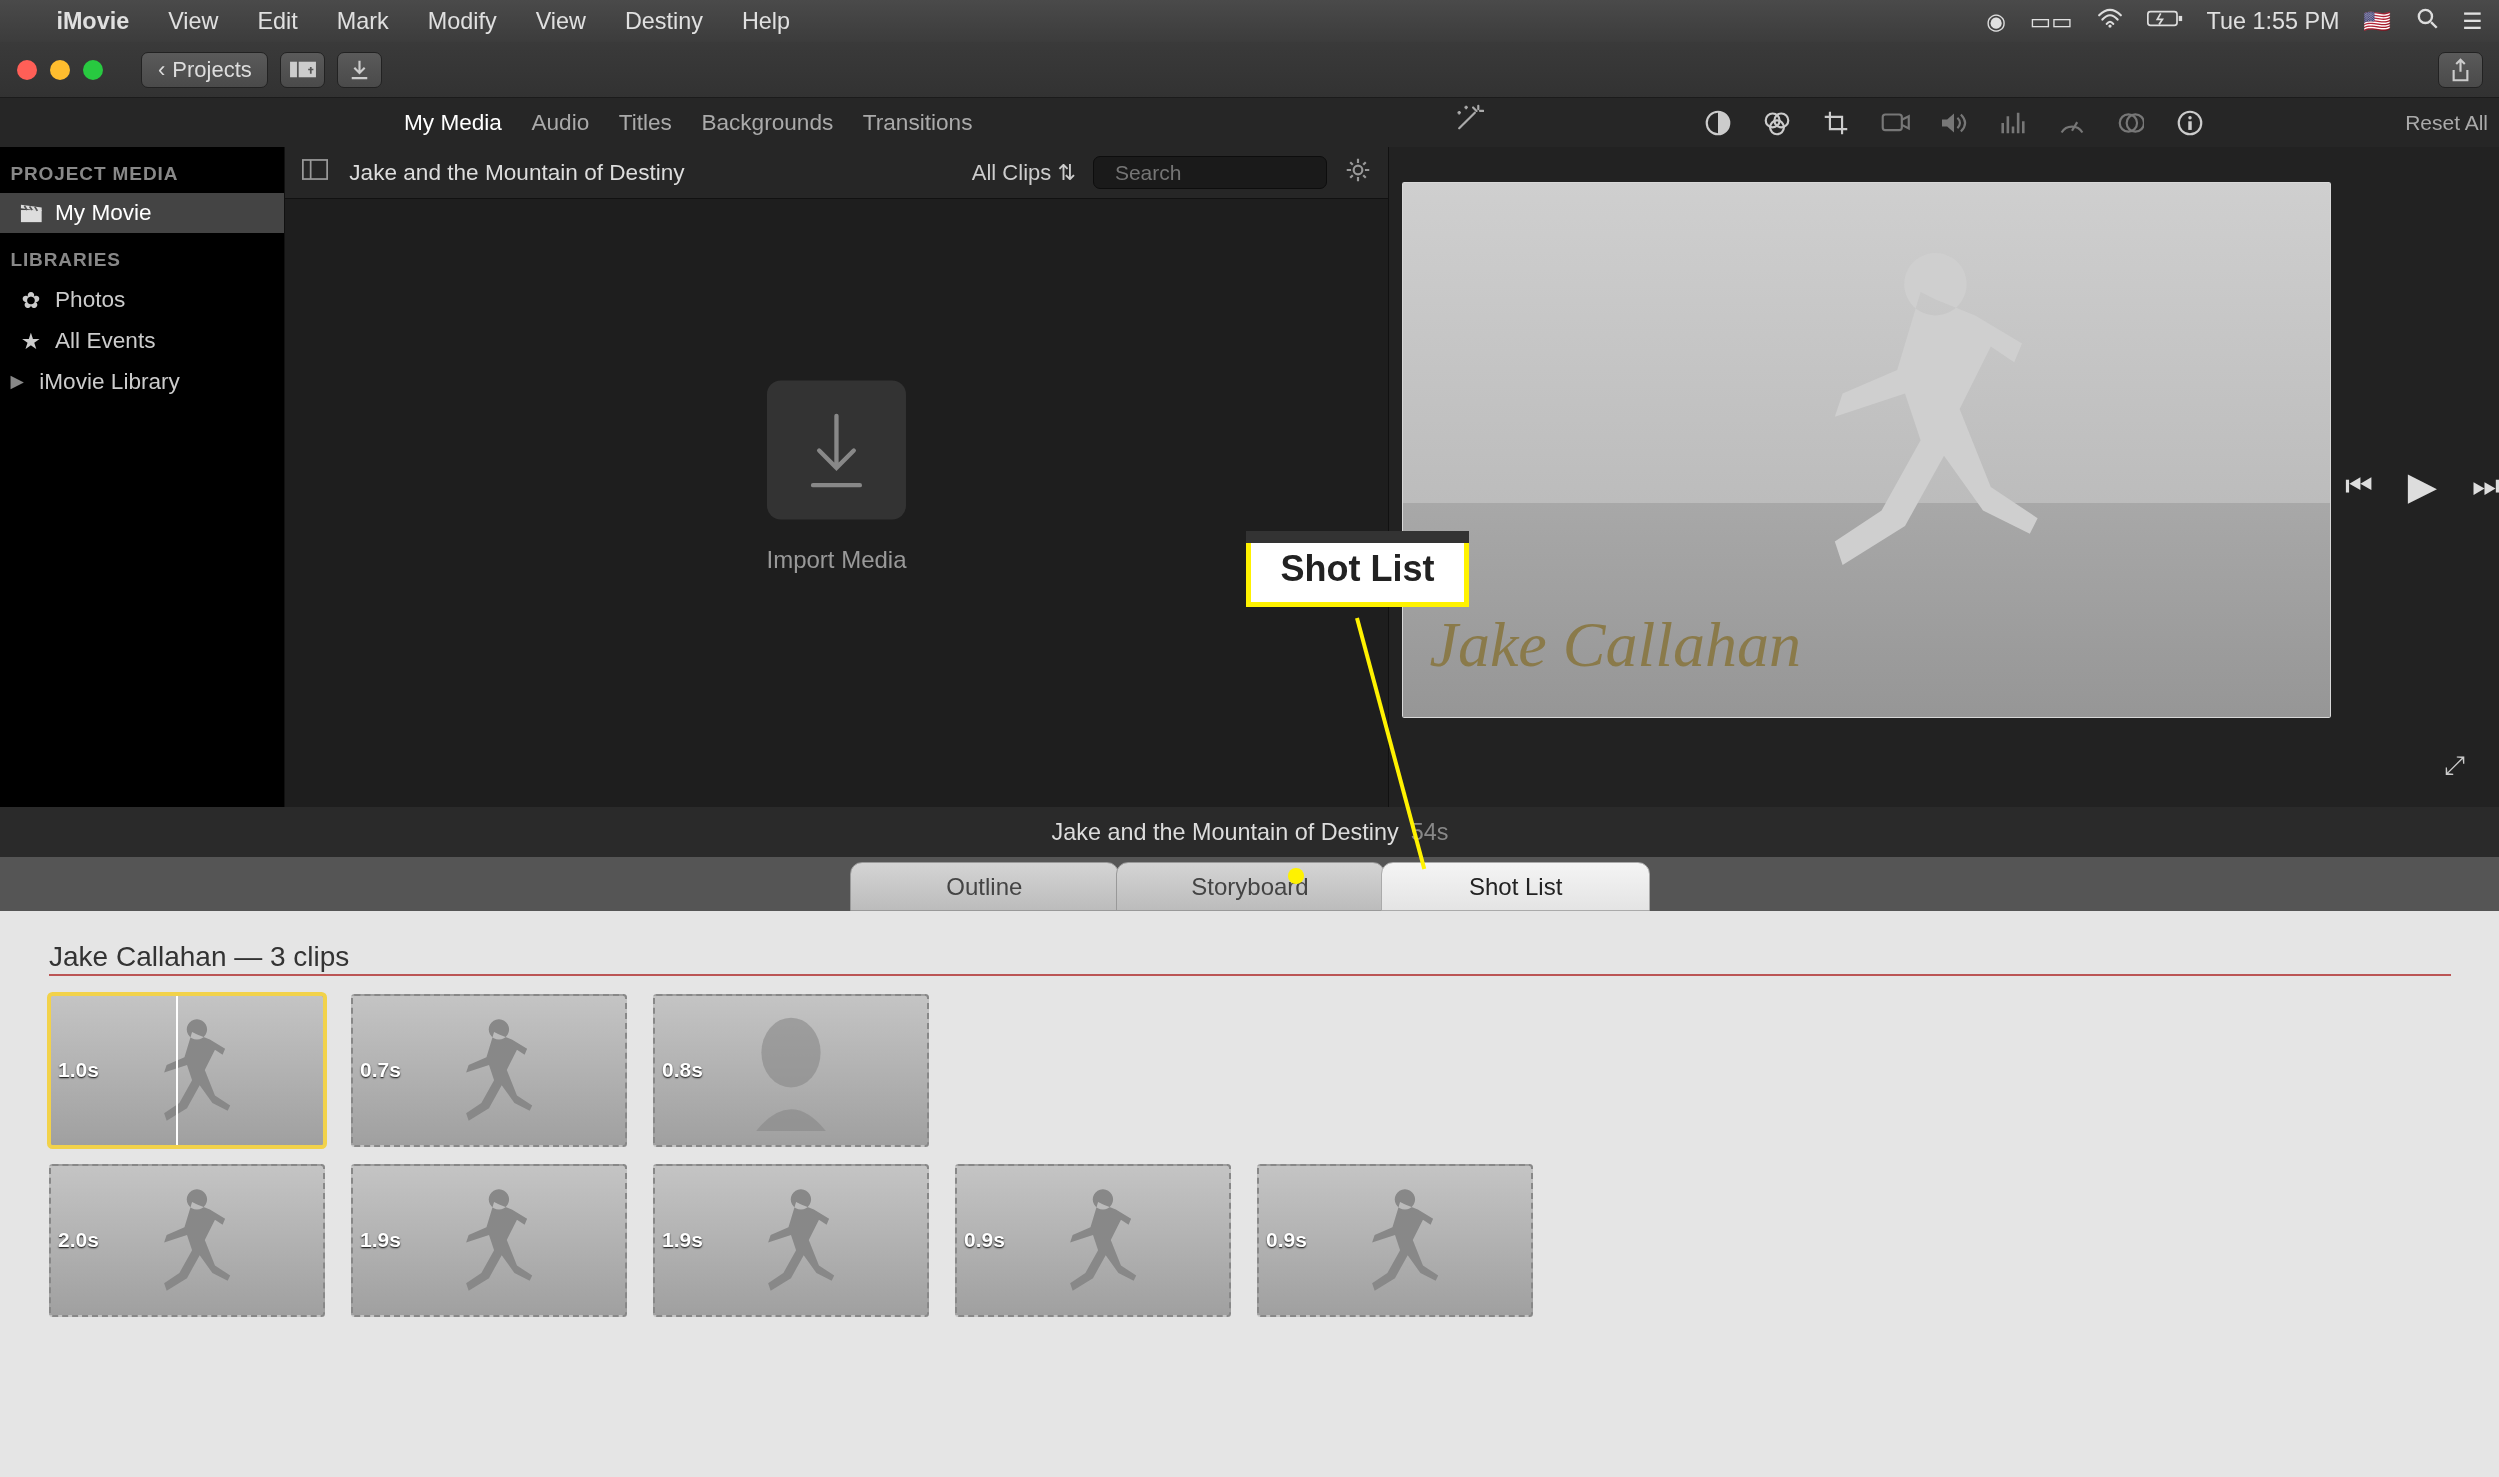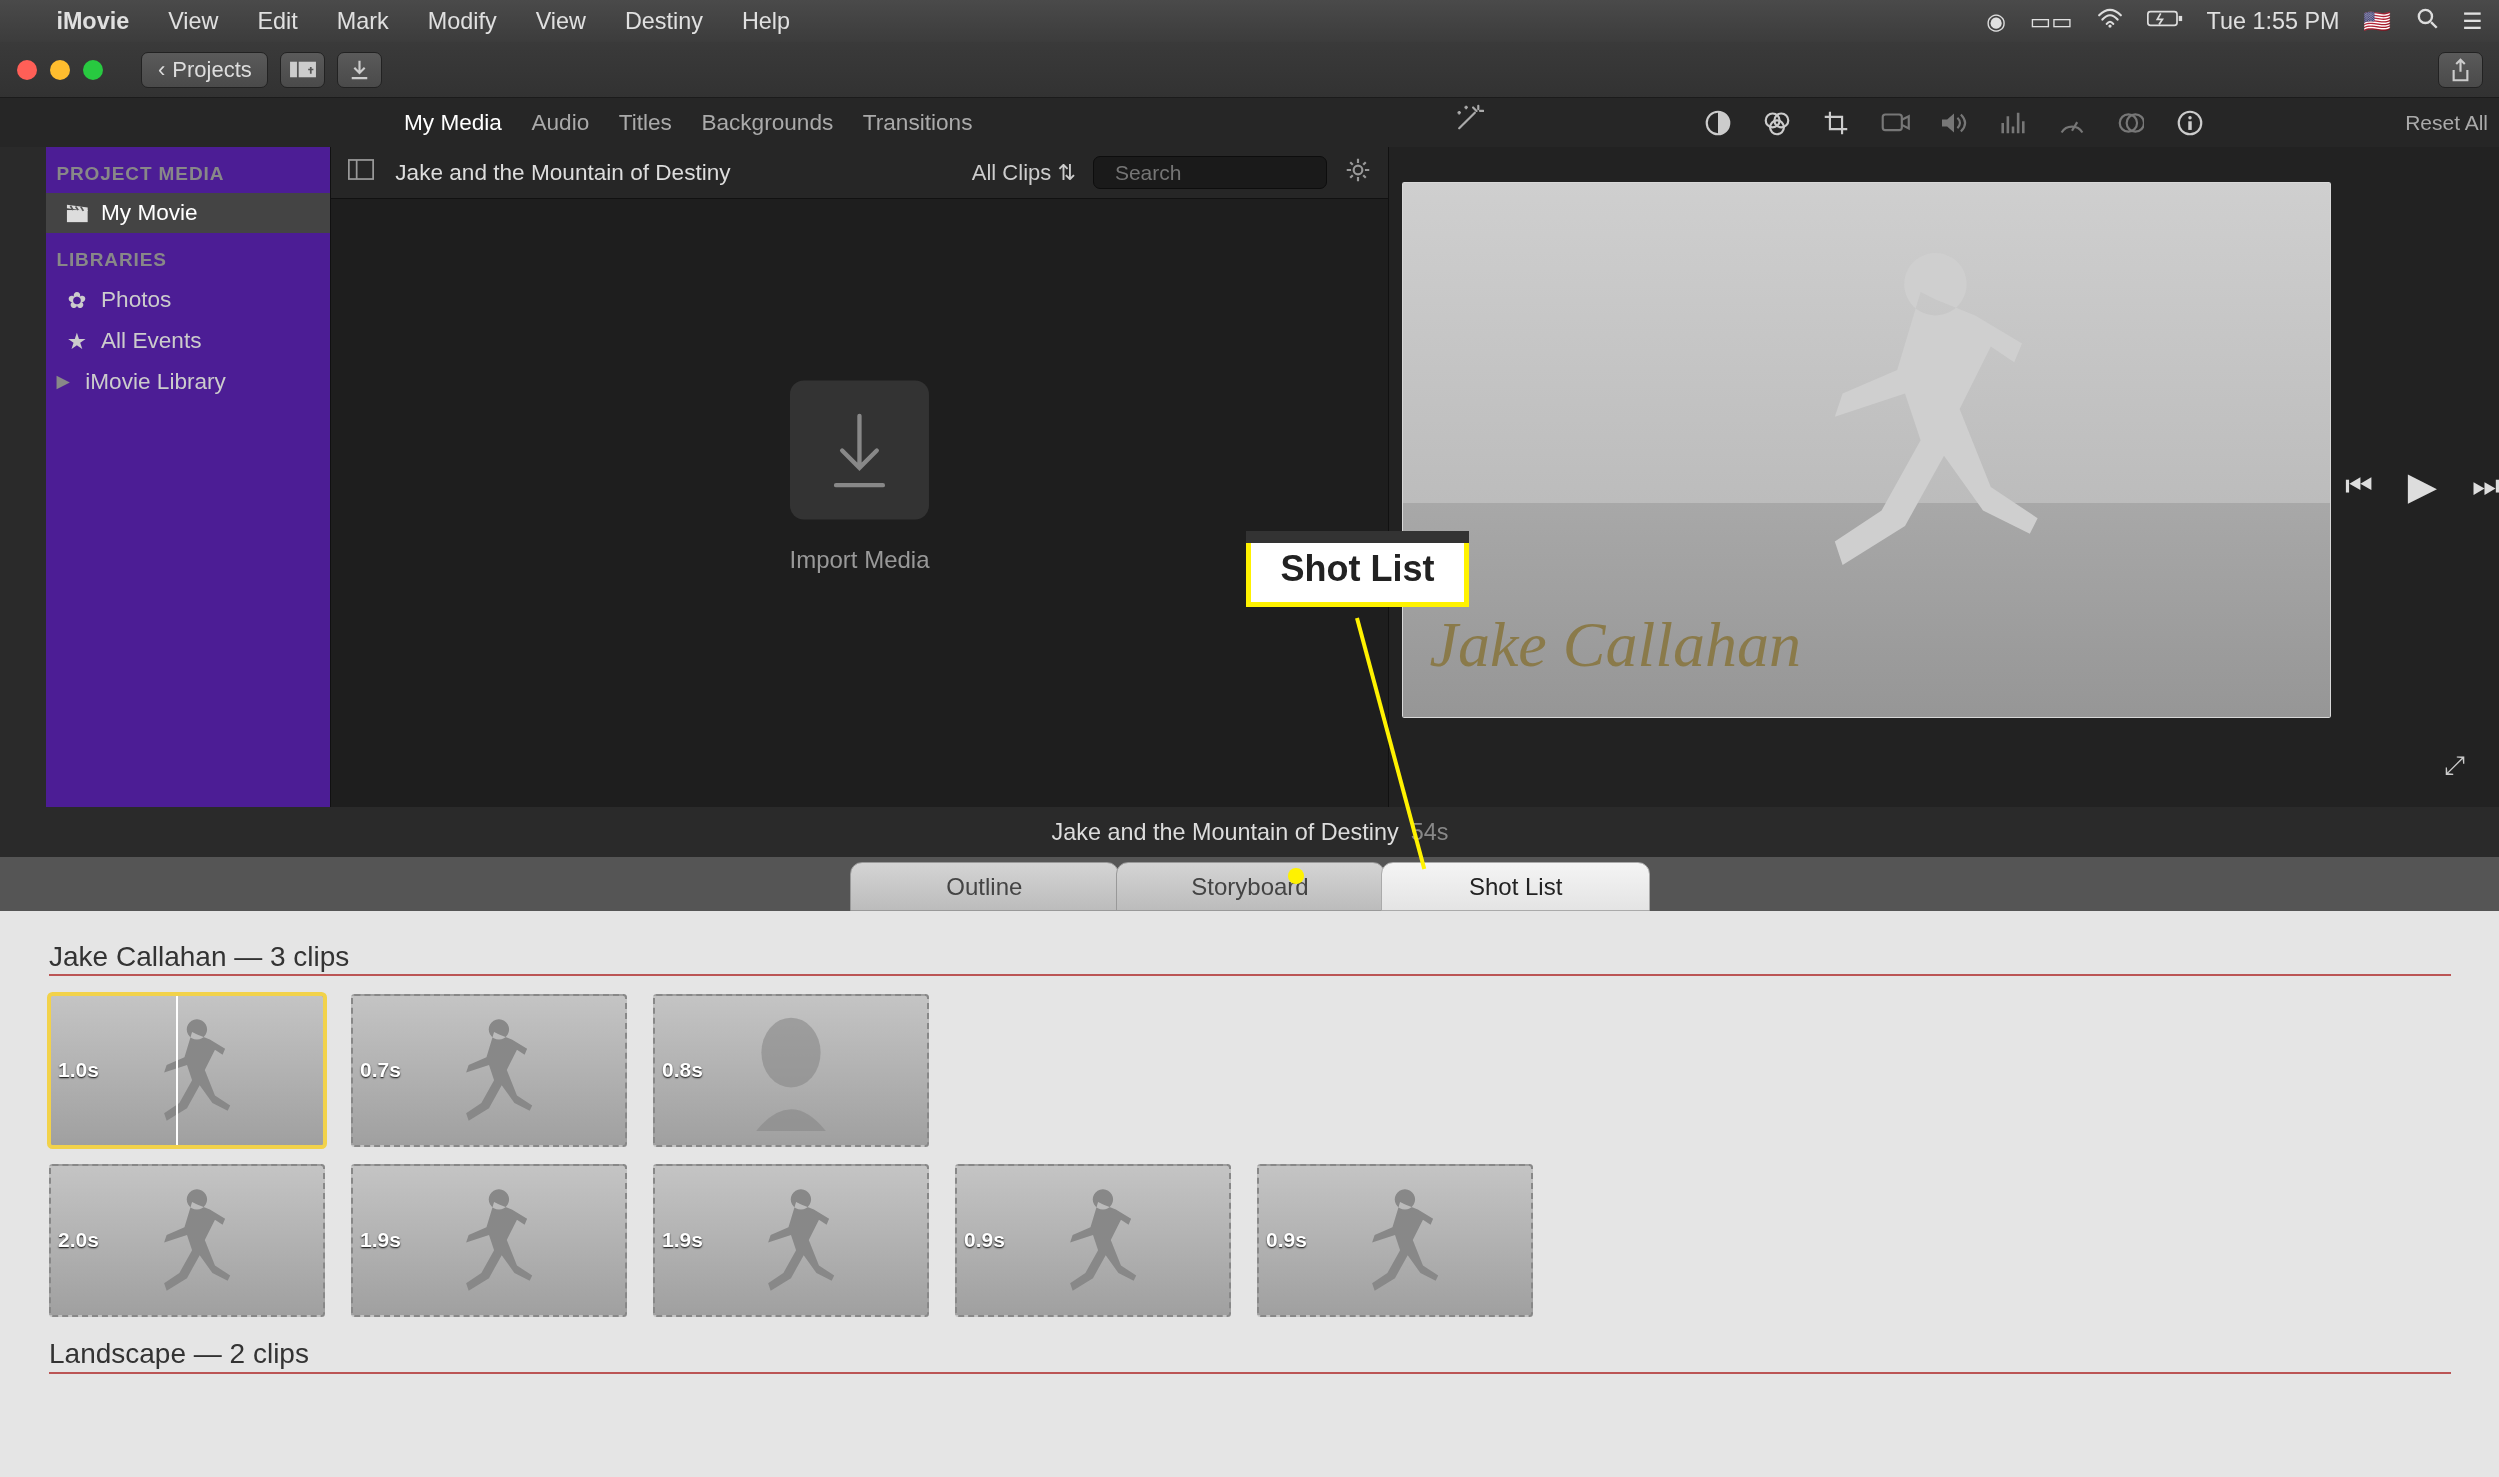--- a/index.html
+++ b/index.html
@@ -28,21 +28,21 @@
 .media-tabs { display:flex; gap: 29.5px; margin-left: 392px; color:#aaa; font-size:22.6px;}
 .media-tabs .tab { cursor:default; }
 .media-tabs .tab.active { color:#fff; }
 .wand-icon { margin-left:auto; margin-right: 220px; color:#888; font-size:26px;}
 .adjust-icons { display:flex; gap: 29.5px; color:#888; font-size:24px; align-items:center;}
 .adjust-icons .ico { width:29.5px; height:29.5px; display:flex; align-items:center; justify-content:center;}
 .reset-all { margin-left: 200px; color:#aaa; font-size:21px;}
 
 
 .main-area { display:flex; height: 660px; }
-.sidebar { width: 285px; background:#4c1d95; border-right:0.9px solid #111; color:#ccc;margin-left:46px;}
+.sidebar { width: 285px; background:#000000; border-right:0.9px solid #111; color:#ccc;}
 .sb-heading { font-size:19px; padding: 15.6px 10.4px 8.7px; color:#888; font-weight:600; letter-spacing:0.9px;}
 .sb-item { display:flex; align-items:center; gap:12px; font-size:22.6px; padding:7px 19px; }
 .sb-item.selected { background:#444; color:#fff;}
 .sb-item .sb-icon { width:24px; display:inline-flex; justify-content:center;}
 .sb-triangle { color:#888; margin-right:3.5px; font-size:17.4px;}
 
 .browser { flex:1; background:#1e1e1e; position:relative; border-right:0.9px solid #111;}
 .browser-header { height:52px; display:flex; align-items:center; gap:17.4px; padding:0 17.4px; background:#262626; border-bottom:0.9px solid #111;}
 .bh-icon { color:#888; font-size:22.6px; width:29.5px;}
 .bh-title { color:#ddd; font-size:22.6px;}
@@ -387,17 +387,16 @@
           </svg>
           <span class="clip-dur">0.9s</span>
         </div>
         <div class="clip">
           <svg width="139" height="122" viewBox="0 0 200 240">
             <path d="M120 20 a20 20 0 1 1 -1 0 M110 45 L95 95 L60 110 L55 125 L100 110 L110 140 L85 185 L55 205 L60 220 L100 195 L125 150 L150 185 L180 200 L185 190 L155 170 L135 120 L155 80 L170 90 L175 78 L145 60 L120 50 Z" fill="#888"></path>
           </svg>
           <span class="clip-dur">0.9s</span>
         </div>
       </div>
-      <div class="shot-section-title">Landscape — 2 clips</div>
       <div class="clip-row"></div>
     </div>
 </div>
 
 
 </body></html>

